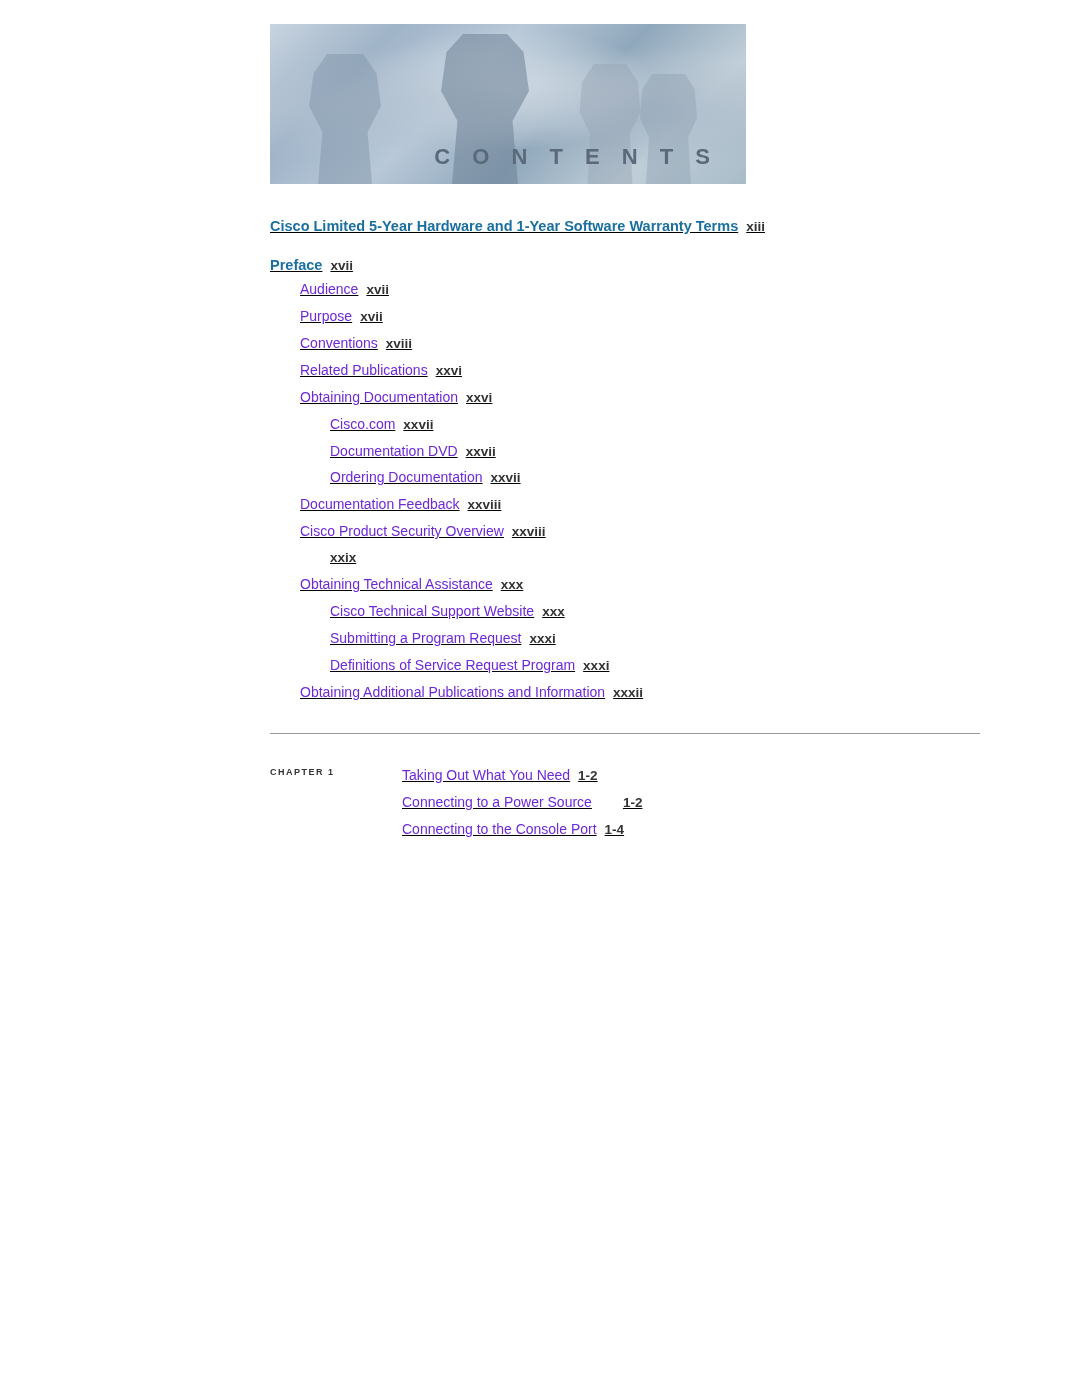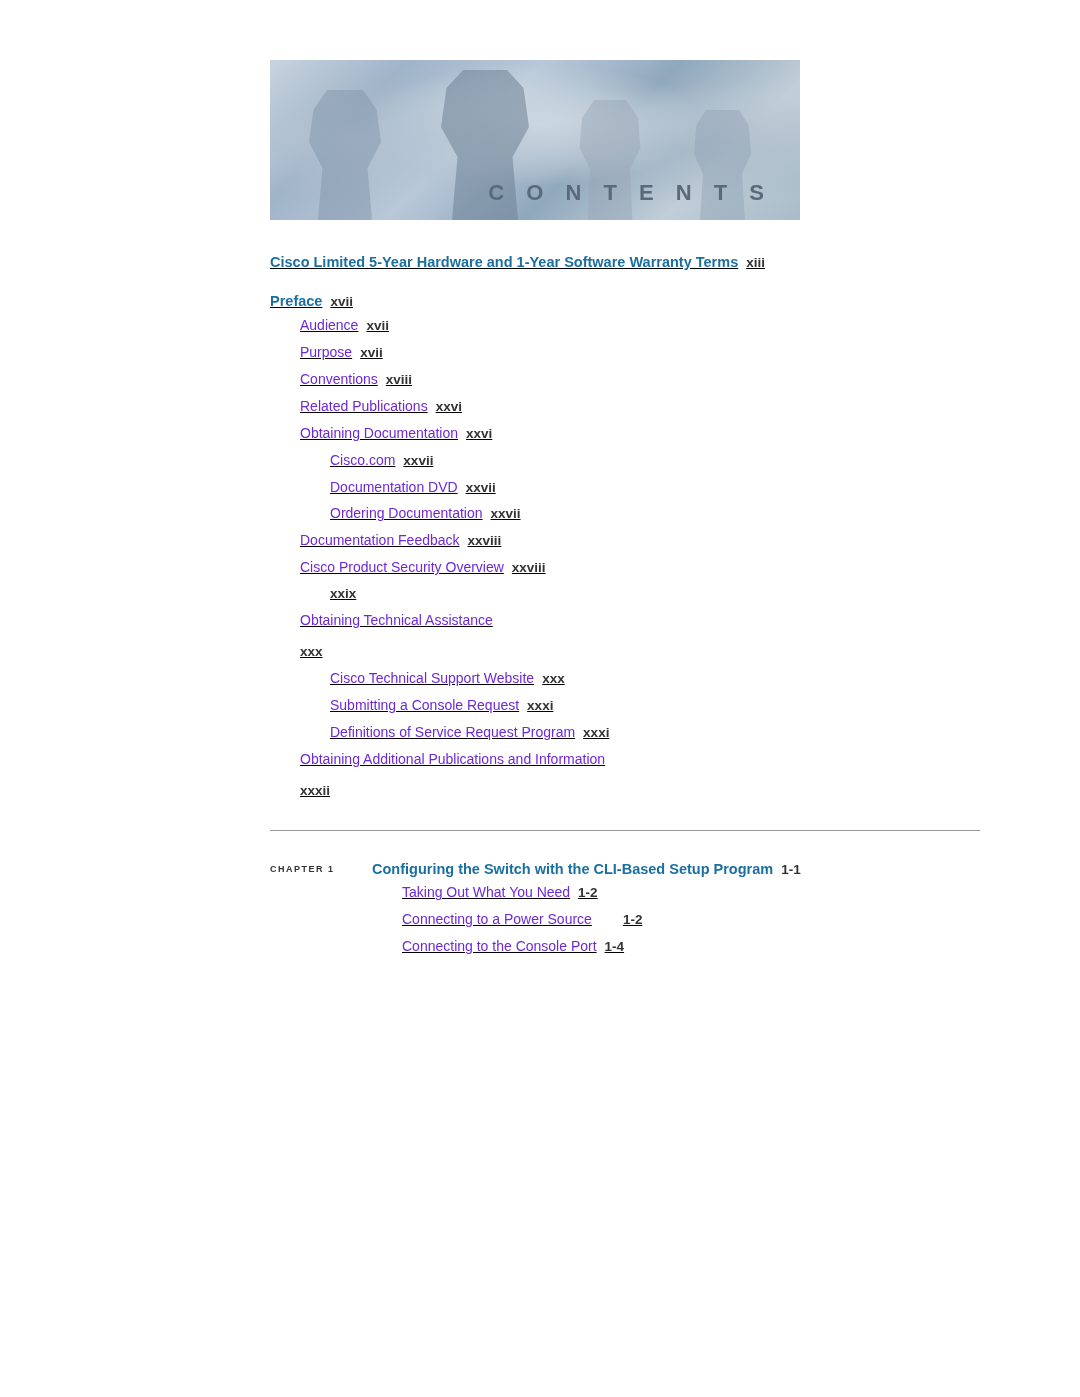--- a/index.html
+++ b/index.html
@@ -14,24 +14,24 @@
 
     .page-container {
       width: 1080px;
       min-height: 1397px;
       background: #ffffff;
       position: relative;
     }
 
     
     .header-image {
-      width: 530px;
+      width: 476px;
       height: 160px;
       margin-left: 270px;
-      margin-top: 60px;
+      margin-top: 24px;
       position: relative;
       background: linear-gradient(135deg, #c8d4e0 0%, #a0b4c8 20%, #b8c8d8 40%, #90a8bc 60%, #c0ced8 80%, #a8bcc8 100%);
       overflow: hidden;
     }
 
     .header-image::before {
       content: '';
       position: absolute;
       inset: 0;
       background: 
@@ -235,52 +235,48 @@
             <a class="toc-link" href="#">Documentation Feedback</a>
             <span class="toc-page">xxviii</span>
           </div>
           <div class="entry-row toc-section" style="padding-left: 30px;">
             <a class="toc-link" href="#">Cisco Product Security Overview</a>
             <span class="toc-page">xxviii</span>
           </div>
           <div class="entry-row toc-section" style="padding-left: 60px;">
             <span class="toc-page">xxix</span>
           </div>
-          <div class="entry-row toc-section" style="padding-left: 30px; flex-direction: column;">
+          <div class="entry-row toc-section" style="padding-left: 30px;">
             <a class="toc-link" href="#">Obtaining Technical Assistance</a>
             <span class="toc-page">xxx</span>
           </div>
           <div class="entry-row toc-section" style="padding-left: 60px;">
             <a class="toc-link" href="#">Cisco Technical Support Website</a>
             <span class="toc-page">xxx</span>
           </div>
           <div class="entry-row toc-section" style="padding-left: 60px;">
-            <a class="toc-link" href="#">Submitting a Console Request</a>
+            <a class="toc-link" href="#">Submitting a Program Request</a>
             <span class="toc-page">xxxi</span>
           </div>
           <div class="entry-row toc-section" style="padding-left: 60px;">
             <a class="toc-link" href="#">Definitions of Service Request Program</a>
             <span class="toc-page">xxxi</span>
           </div>
-          <div class="entry-row toc-section" style="padding-left: 30px; flex-direction: column;">
+          <div class="entry-row toc-section" style="padding-left: 30px;">
             <a class="toc-link" href="#">Obtaining Additional Publications and Information</a>
             <span class="toc-page">xxxii</span>
           </div>
         </div>
     </div>
 
     <hr class="chapter-divider">
 
     <div class="chapter-section">
       <div class="chapter-label">CHAPTER 1</div>
       <div class="chapter-content">
-        <div class="chapter-title-row">
-          <a class="toc-link-bold">Configuring the Switch with the CLI-Based Setup Program</a>
-          <span class="toc-page">1-1</span>
-        </div>
         <div id="chapter1-items">
             <div class="entry-row toc-section" style="padding-left: 30px;">
               <a class="toc-link" href="#">Taking Out What You Need</a>
               <span class="toc-page">1-2</span>
             </div>
             <div class="entry-row toc-section" style="padding-left: 30px; gap: 31px;">
               <a class="toc-link" href="#">Connecting to a Power Source</a>
               <span class="toc-page">1-2</span>
             </div>
             <div class="entry-row toc-section" style="padding-left: 30px;">

